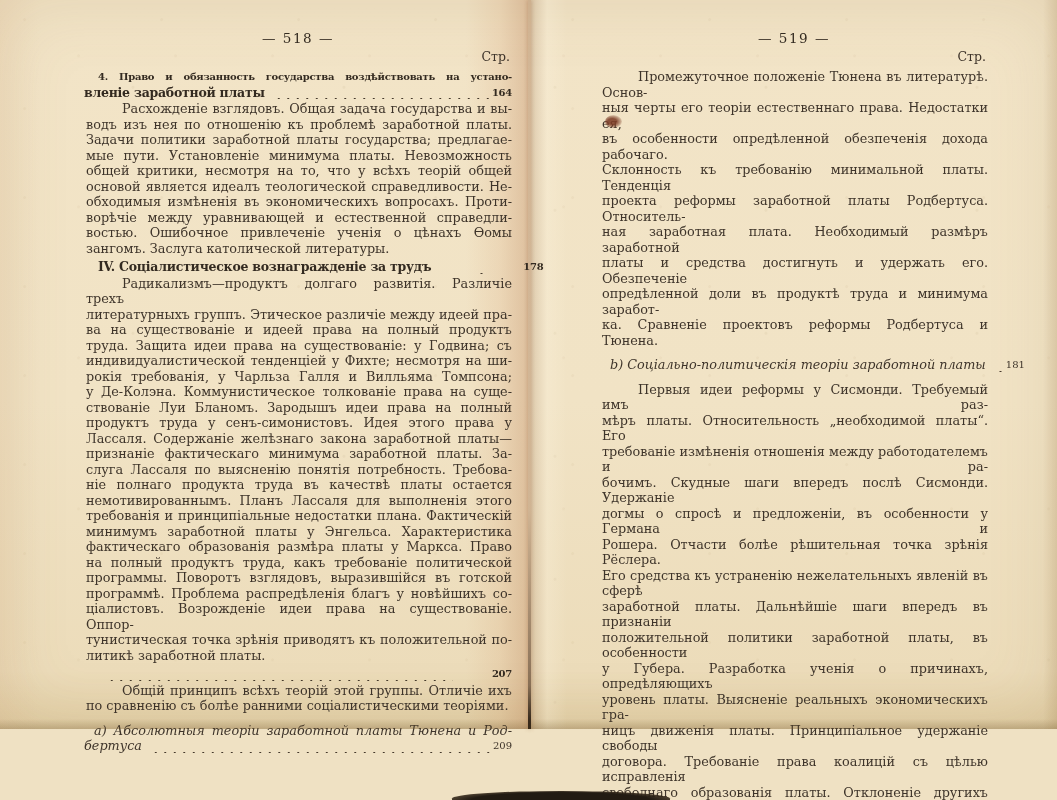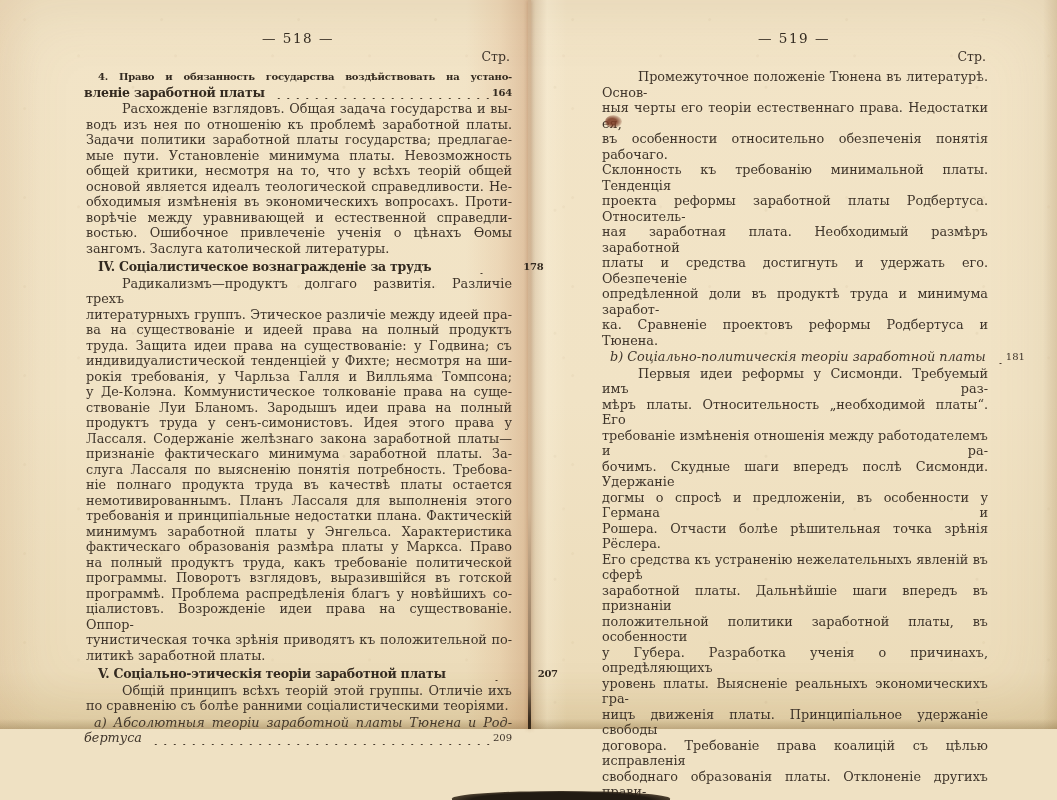--- a/index.html
+++ b/index.html
@@ -51,21 +51,21 @@
   .annotation .line { padding-left: 2px; }
   .annotation .line.first { text-indent: 36px; }
   .annotation .line.plain-last { text-align-last: left; }
 
   .entry.toc-heading { font-weight: bold; letter-spacing: -0.25px;
     color: var(--heading_ink, #332a20); margin: 3px 0 1px; }
   .toc-heading .line { font-size: 10px; }
   .toc-heading .line.first { text-indent: 14px; }
   .toc-heading .lastline.firstline { padding-left: 14px; gap: 36px; }
 
-  .entry.toc-italic { font-style: italic; margin: 1px 0; }
+  .entry.toc-italic { font-style: italic; margin: 9px 0; }
   .toc-italic .line.first { text-indent: 10px; }
   .toc-italic .lastline.firstline { padding-left: 10px; }
 
   .lastline { display: flex; align-items: flex-end; }
   .lastline .t { white-space: nowrap; font-size: 12.5px; line-height: 15.5px; }
   .annotation .lastline .t, .toc-italic .lastline .t { font-size: 12.8px; font-weight: normal; }
   .lastline .dots { flex: 1 1 auto; min-width: 10px; height: 13px; margin: 0 3px 1px 7px;
     background-image: radial-gradient(circle, #463a2c 1.15px, rgba(0,0,0,0) 1.55px);
     background-size: 9.5px 13px; background-position: 2px 7px; background-repeat: repeat-x; }
   .lastline .pg { white-space: nowrap; font-size: 10px; line-height: 15.5px; font-style: normal; }
@@ -135,21 +135,20 @@
           <div class="line">фактическаго образованія размѣра платы у Маркса. Право</div>
           <div class="line">на полный продуктъ труда, какъ требованіе политической</div>
           <div class="line">программы. Поворотъ взглядовъ, выразившійся въ готской</div>
           <div class="line">программѣ. Проблема распредѣленія благъ у новѣйшихъ со-</div>
           <div class="line">ціалистовъ. Возрожденіе идеи права на существованіе. Оппор-</div>
           <div class="line">тунистическая точка зрѣнія приводятъ къ положительной по-</div>
           <div class="line plain-last">литикѣ заработной платы.</div>
         </div>
         <div class="entry toc-heading">
           <div class="lastline firstline">
-            <span class="t">V. Соціально-этическія теоріи заработной платы</span>
             <span class="dots"></span>
             <span class="pg">207</span>
           </div>
         </div>
         <div class="entry annotation">
           <div class="line first">Общій принципъ всѣхъ теорій этой группы. Отличіе ихъ</div>
           <div class="line plain-last">по сравненію съ болѣе ранними соціалистическими теоріями.</div>
         </div>
         <div class="entry toc-italic">
           <div class="line first">а) Абсолютныя теоріи заработной платы Тюнена и Род-</div>
@@ -162,21 +161,21 @@
       </div>
   </div>
 
   <div class="page" id="right-page">
     <div class="pageheader">— 519 —</div>
     <div class="collabel">Стр.</div>
     <div class="entries">
         <div class="entry annotation">
           <div class="line first">Промежуточное положеніе Тюнена въ литературѣ. Основ-</div>
           <div class="line">ныя черты его теоріи естественнаго права. Недостатки ея,</div>
-          <div class="line">въ особенности относительно обезпеченія понятія рабочаго.</div>
+          <div class="line">въ особенности опредѣленной обезпеченія дохода рабочаго.</div>
           <div class="line">Склонность къ требованію минимальной платы. Тенденція</div>
           <div class="line">проекта реформы заработной платы Родбертуса. Относитель-</div>
           <div class="line">ная заработная плата. Необходимый размѣръ заработной</div>
           <div class="line">платы и средства достигнуть и удержать его. Обезпеченіе</div>
           <div class="line">опредѣленной доли въ продуктѣ труда и минимума заработ-</div>
           <div class="line plain-last">ка. Сравненіе проектовъ реформы Родбертуса и Тюнена.</div>
         </div>
         <div class="entry toc-italic">
           <div class="lastline firstline">
             <span class="t">b) Соціально-политическія теоріи заработной платы</span>

